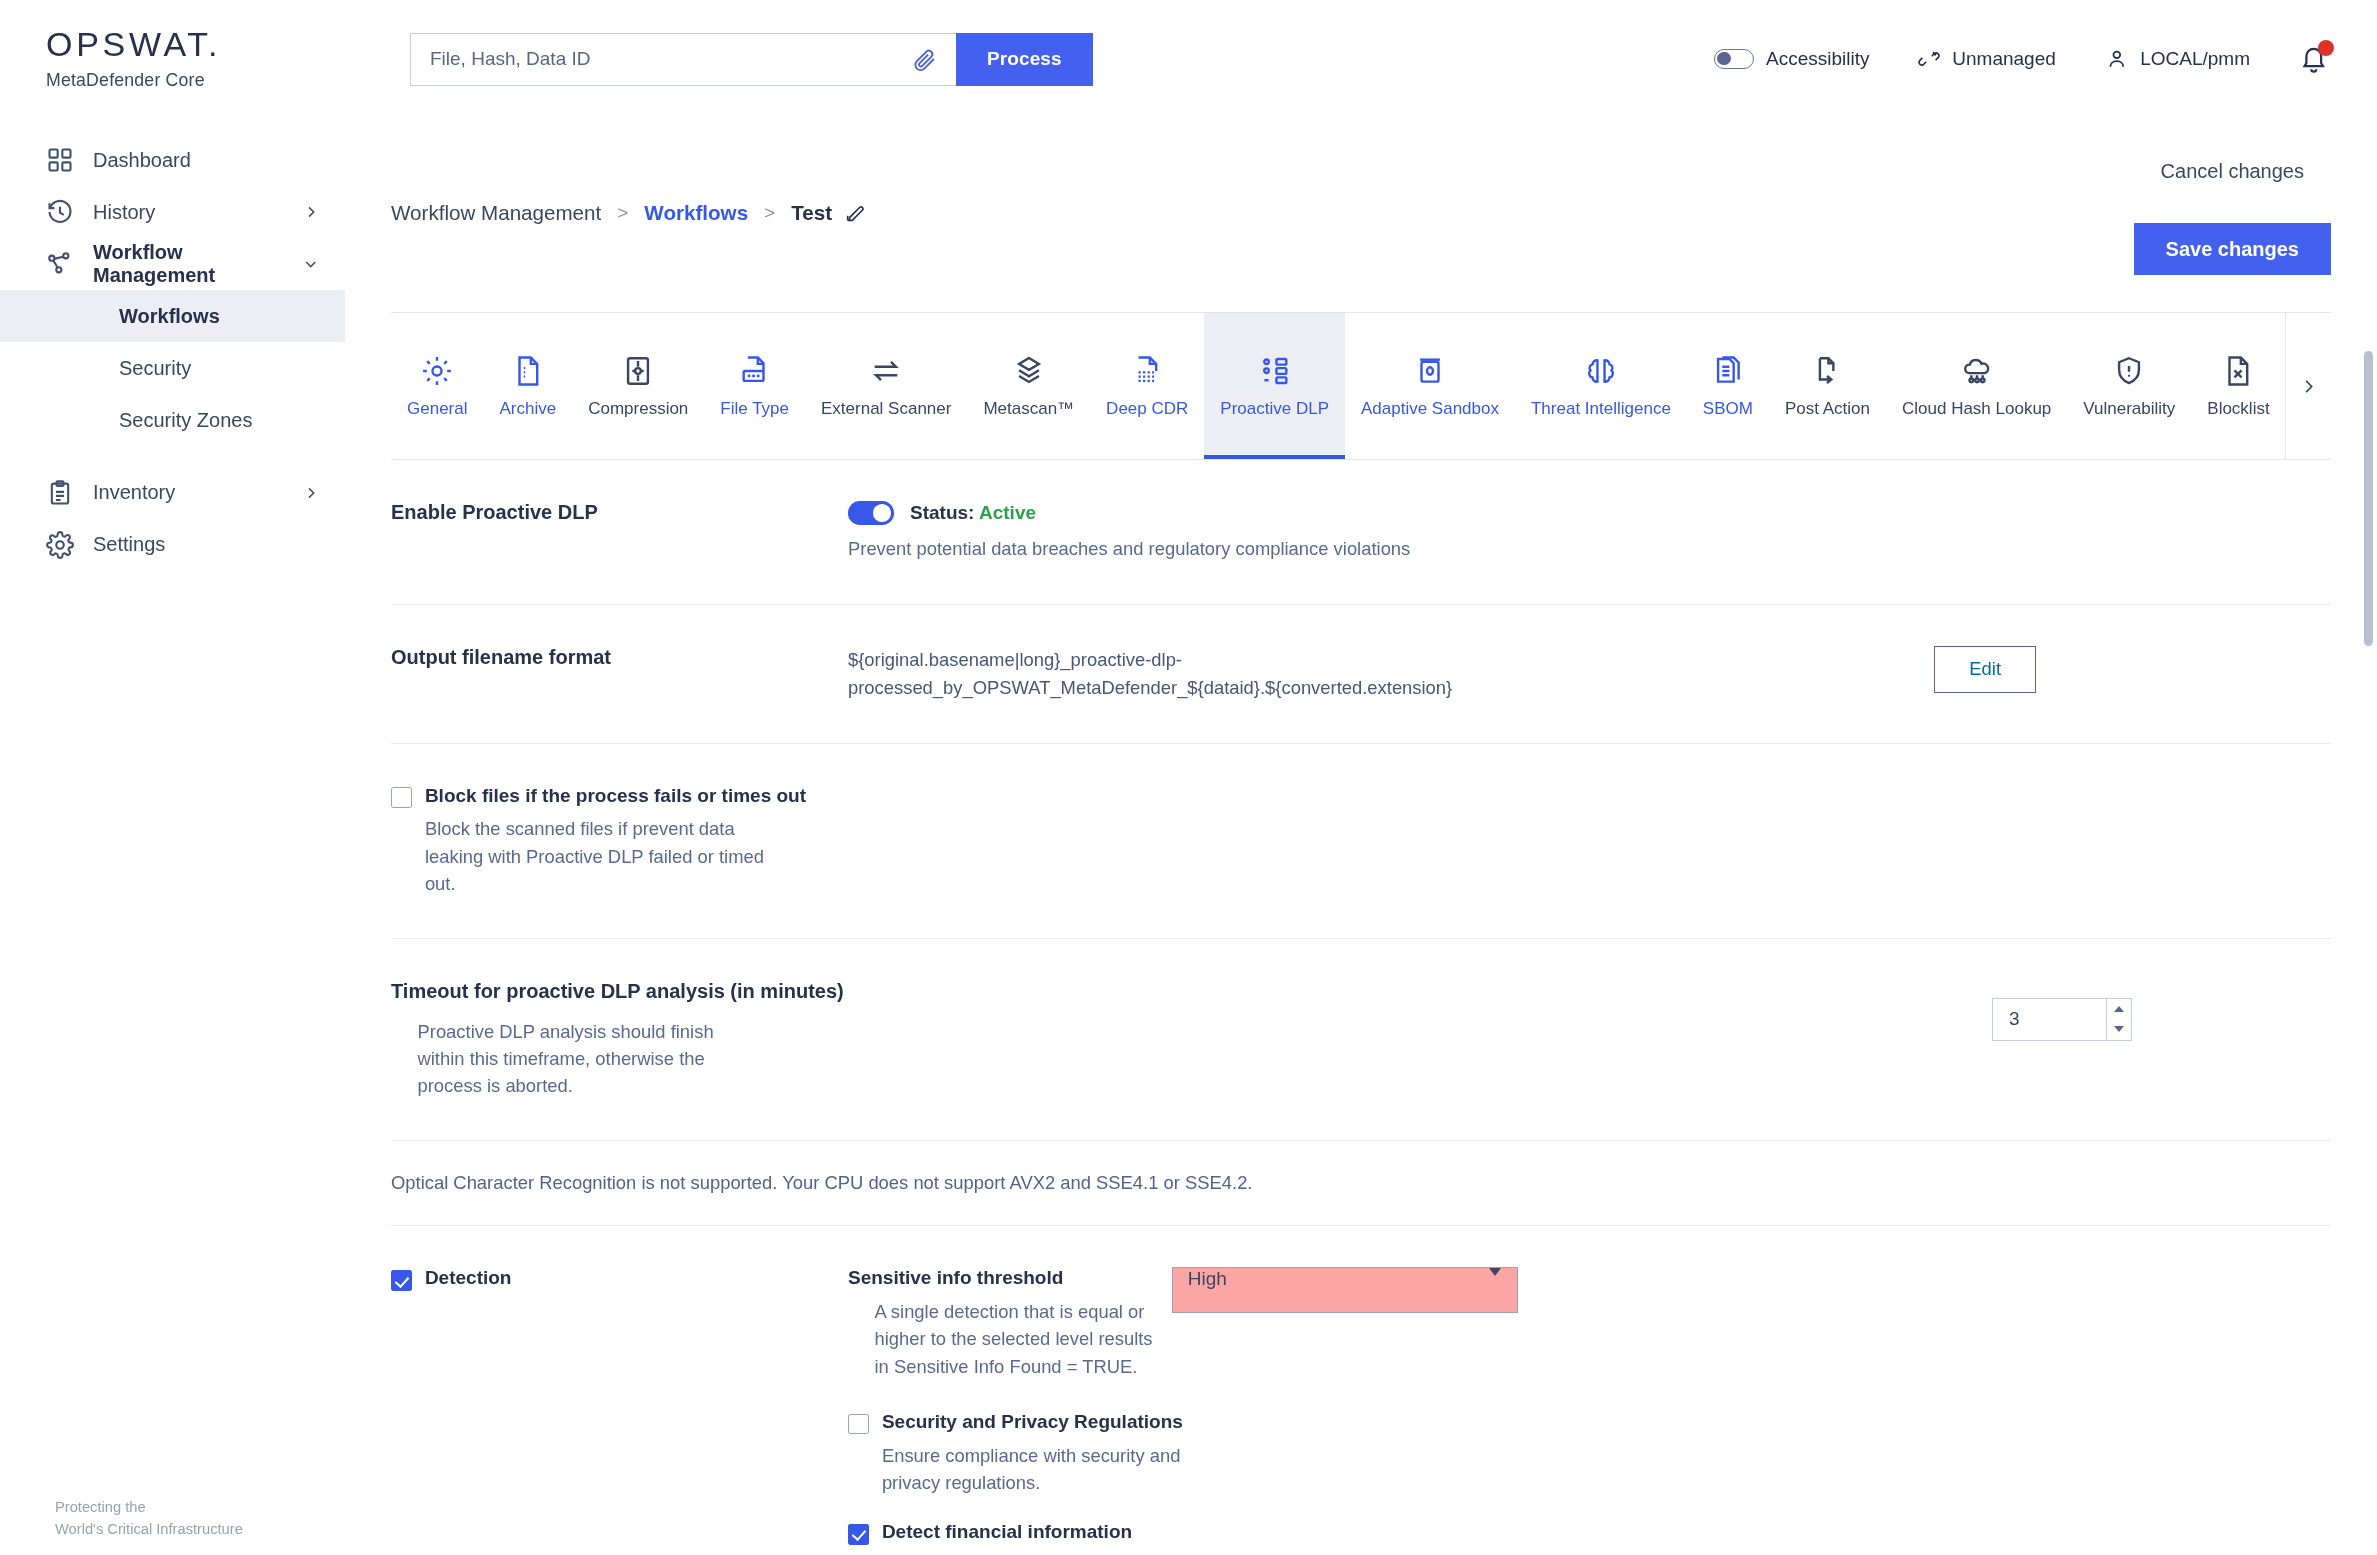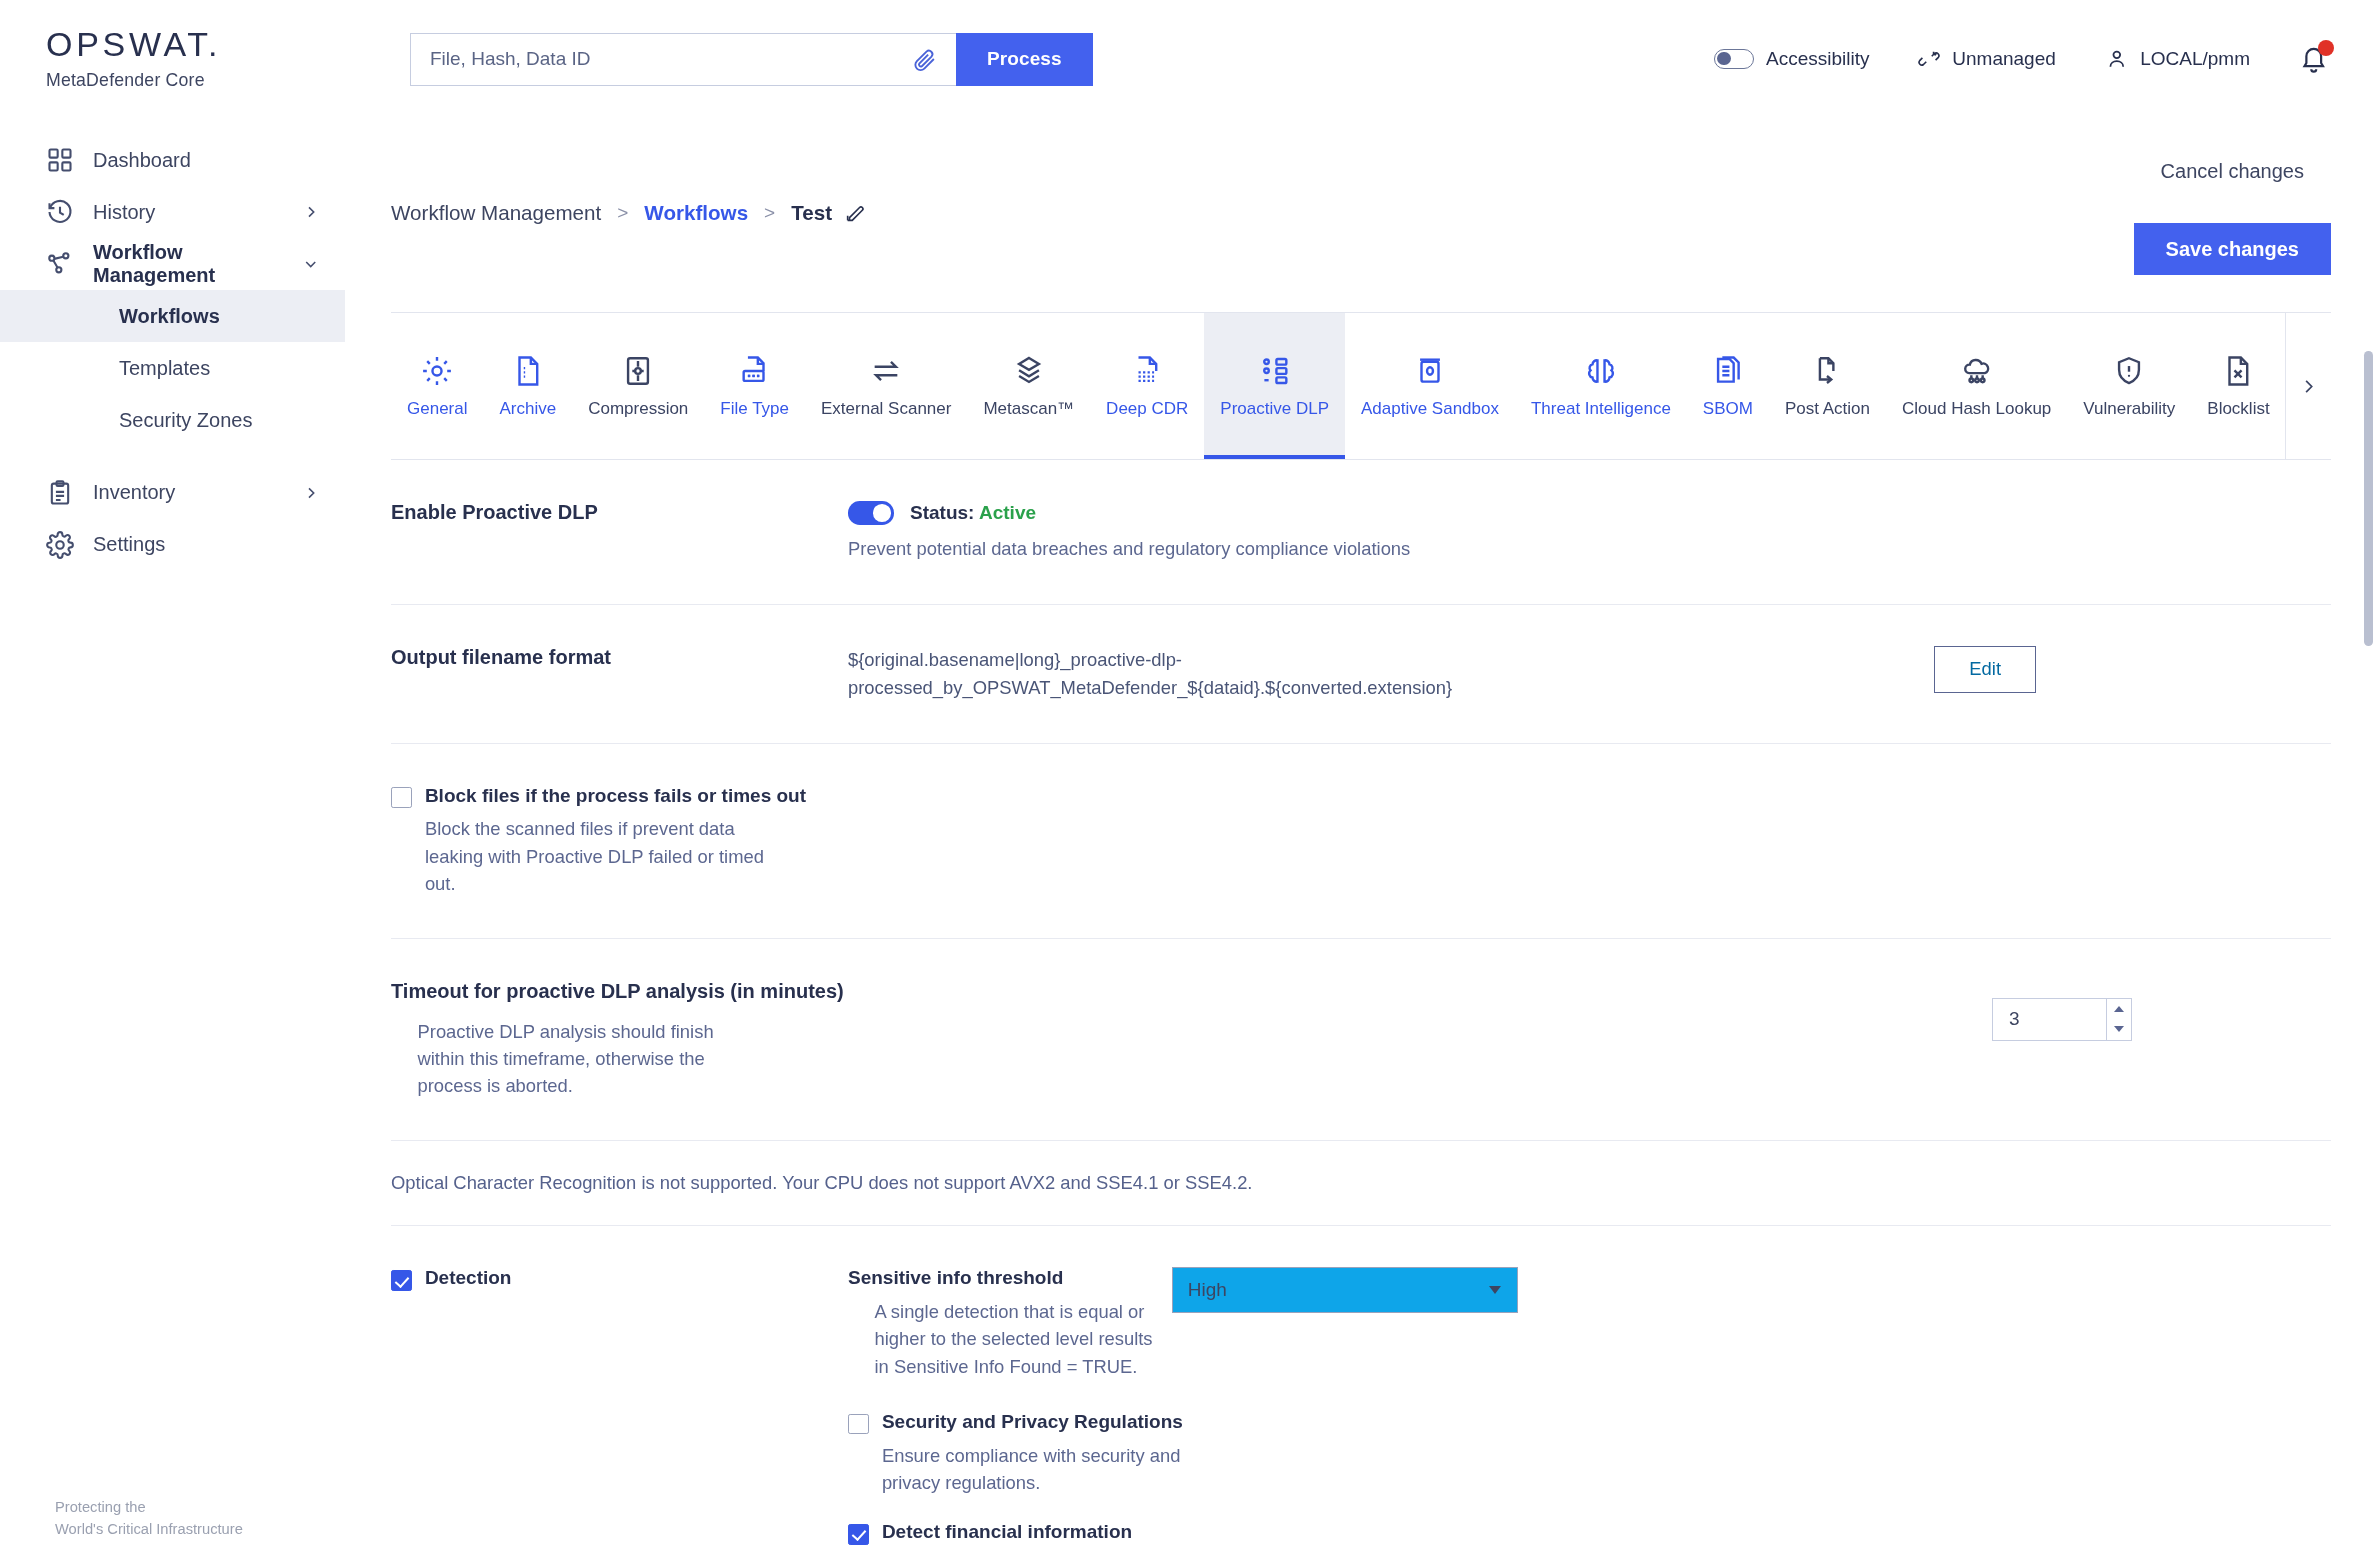--- a/index.html
+++ b/index.html
@@ -206,22 +206,22 @@
     border-left: 1.5px solid #c6cde0; display: flex; flex-direction: column;
   }
   .spin div { flex:1; display:flex; align-items:center; justify-content:center; cursor:pointer; }
   .spin i { display:block; width:0; height:0; border-left: 5.2px solid transparent; border-right: 5.2px solid transparent; }
   .spin .up i { border-bottom: 6.6px solid #5a6591; }
   .spin .dn i { border-top: 6.6px solid #5a6591; }
 
   .warn-text { font-size: 18.4px; color: #55618c; }
 
   .selectwrap {
-    width: 346px; height: 46px; border: 1.5px solid #9aa2bb; background:#0ea5e9;
-    display:flex; align-items:center; padding: 0 14.7px; cursor:pointer;
+    width: 346px; height: 46px; border: 1.5px solid #9aa2bb; background:#fca5a5;
+    display:flex; align-items:flex-start; padding: 0 14.7px; cursor:pointer;
     position: relative;
   }
   .selectwrap span { font-size: 19px; color: #3d4561; }
   .selectwrap .caret {
     position:absolute; right: 16px; width:0;height:0;
     border-left: 6.6px solid transparent; border-right: 6.6px solid transparent;
     border-top: 8px solid #3d4561;
   }
   .det-left { width: 457px; flex: 0 0 457px; }
   .det-right { flex: 1; }
@@ -326,21 +326,21 @@
         <span>Workflow Management</span>
         <svg class="chev" viewBox="0 0 24 24" fill="none" stroke="currentColor" stroke-width="2.4">
             <path d="M5 9l7 7 7-7"></path>
           </svg>
       </div>
 
       <div class="nav-sub active">
         <span>Workflows</span>
       </div>
       <div class="nav-sub">
-        <span>Templates</span>
+        <span>Security</span>
       </div>
       <div class="nav-sub">
         <span>Security Zones</span>
       </div>
 
       <div class="sidebar-gap"></div>
 
       <div class="nav-item">
         <svg class="nic" viewBox="0 0 24 24" fill="none" stroke="currentColor" stroke-width="1.8">
           <rect x="5" y="4" width="14" height="17" rx="1.6"></rect>

